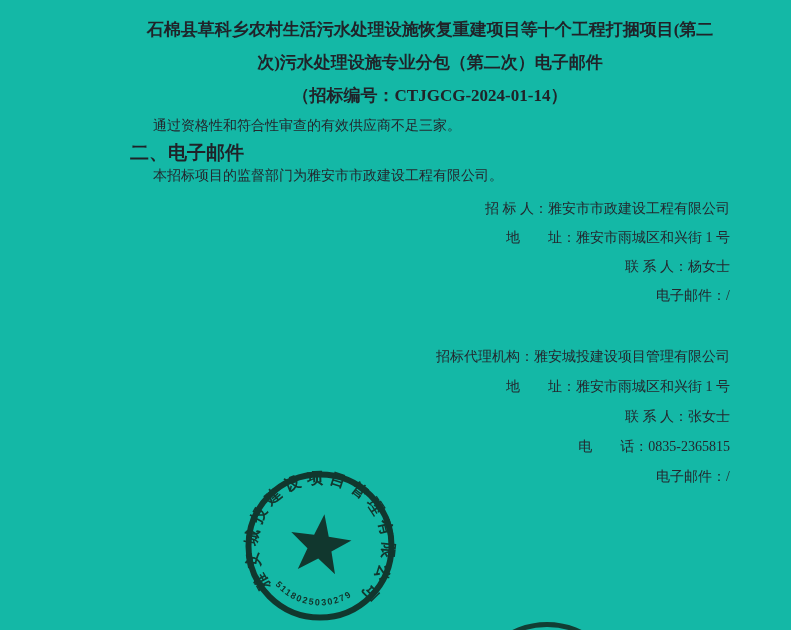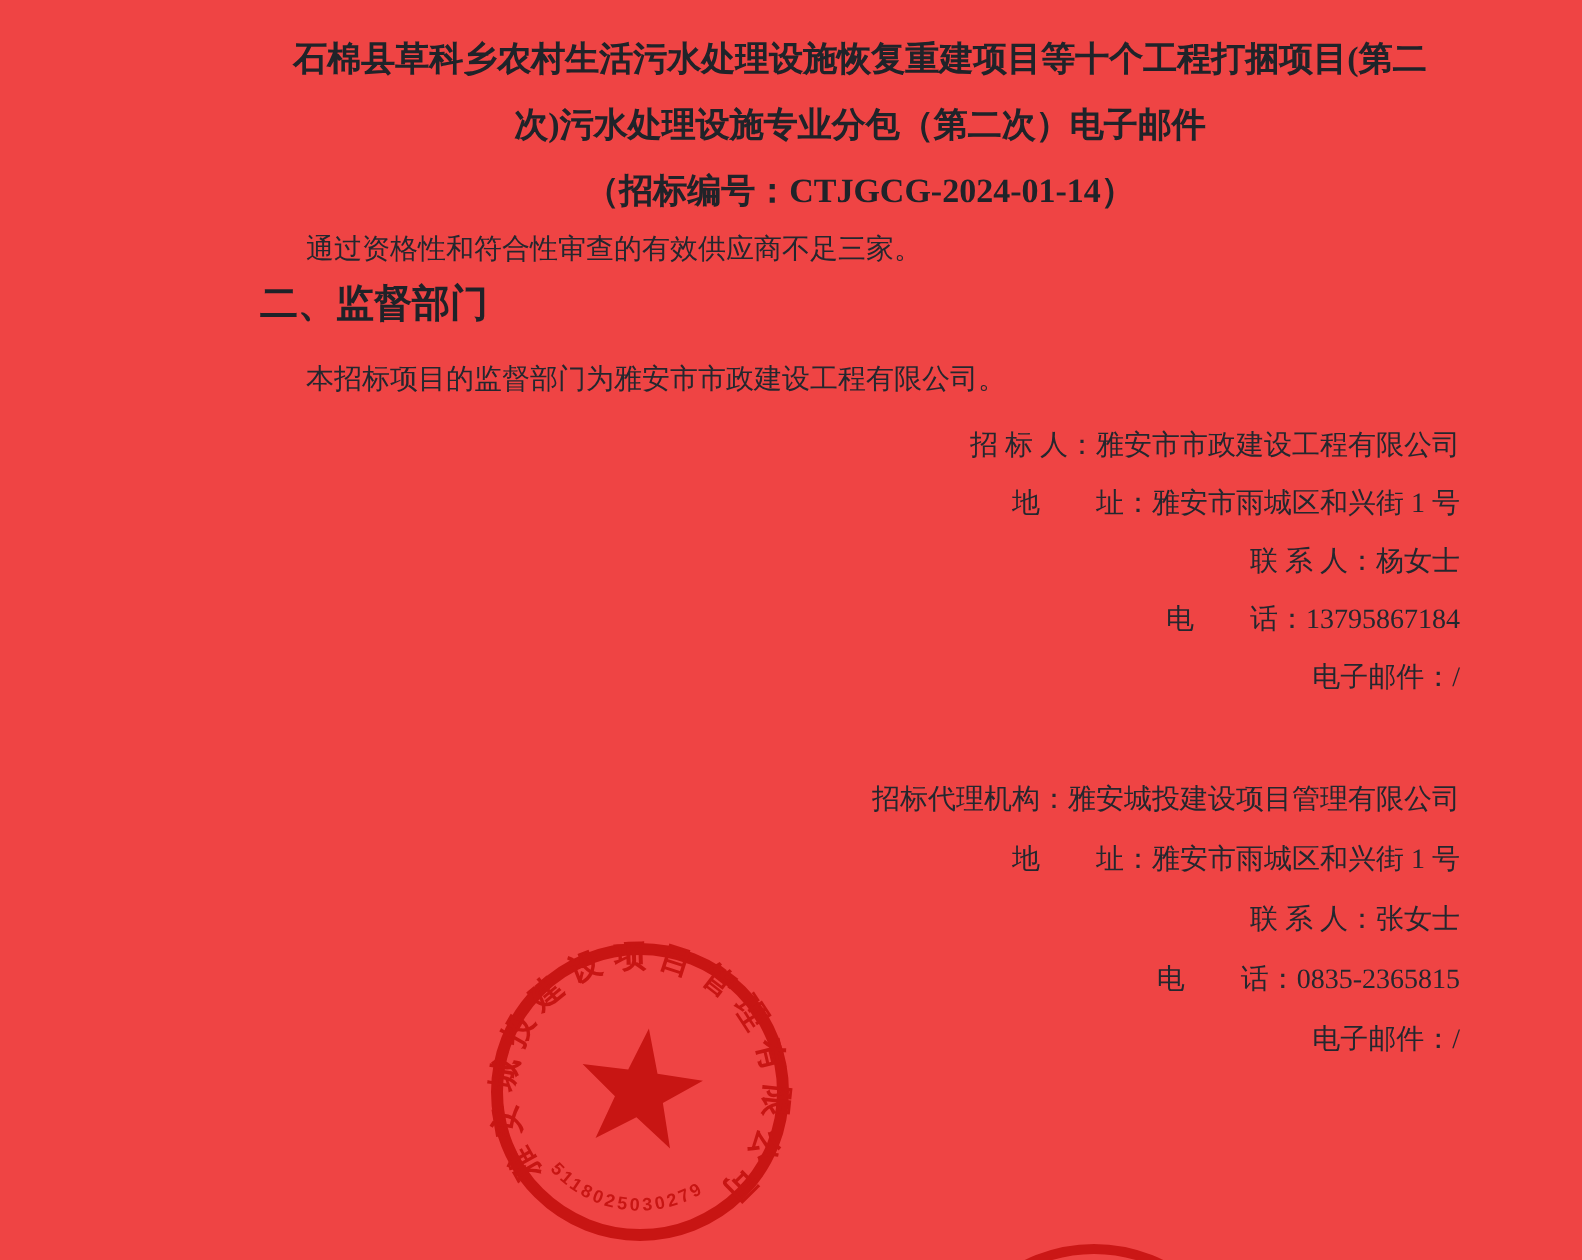--- a/index.html
+++ b/index.html
@@ -1,20 +1,20 @@
 <!DOCTYPE html>
 <html><head>
 <meta charset="utf-8">
 <style>
   html,body { margin:0; padding:0; }
   .page {
     position: relative;
     width: 791px;
     height: 630px;
-    background: #ef4444;
+    background: #14b8a6;
     overflow: hidden;
     font-family: "Liberation Serif", serif;
     color: #24272e;
   }
   .doc {
     width: 600px;
     margin-left: 130px;
   }
   .title-block {
     padding-top: 13px;
@@ -33,21 +33,21 @@
   }
   .h1 { margin-top: 36px; }
   .h2 { margin-top: 4px; }
   .h3 { margin-top: 8px; }
   .para {
     margin: 4px 0 0 0;
     padding-left: 23px;
     font-size: 14px;
     line-height: 20px;
   }
-  .p2 { margin-top: 15px; }
+  .p2 { margin-top: 0; }
   .contact-block {
     margin-top: 8px;
     padding-left: 23px;
     font-size: 14px;
   }
   .contact-block .row { line-height: 29px; white-space: pre; text-align: right; }
   .agency-block { margin-top: 32px; }
   .agency-block .row { line-height: 30px; }
   .stamp {
     position: absolute;
@@ -87,29 +87,28 @@
   <div class="doc">
 
     <div class="title-block">
       <div class="title-line">石棉县草科乡农村生活污水处理设施恢复重建项目等十个工程打捆项目(第二</div>
       <div class="title-line">次)污水处理设施专业分包（第二次）电子邮件</div>
       <div class="title-line">（招标编号：CTJGCG-2024-01-14）</div>
     </div>
 
     <p class="para">通过资格性和符合性审查的有效供应商不足三家。</p>
 
-    <div class="sec-heading h2">二、监督部门</div>
+    <div class="sec-heading h2">二、电子邮件</div>
     <p class="para p2">本招标项目的监督部门为雅安市市政建设工程有限公司。</p>
 
 
     <div class="contact-block">
       <div class="row"><span>招 标 人：</span><span>雅安市市政建设工程有限公司</span></div>
       <div class="row"><span>地　　址：</span><span>雅安市雨城区和兴街 1 号</span></div>
       <div class="row"><span>联 系 人：</span><span>杨女士</span></div>
-      <div class="row"><span>电　　话：</span><span>13795867184</span></div>
       <div class="row"><span>电子邮件：</span><span>/</span></div>
     </div>
 
     <div class="contact-block agency-block">
       <div class="row"><span>招标代理机构：</span><span>雅安城投建设项目管理有限公司</span></div>
       <div class="row"><span>地　　址：</span><span>雅安市雨城区和兴街 1 号</span></div>
       <div class="row"><span>联 系 人：</span><span>张女士</span></div>
       <div class="row"><span>电　　话：</span><span>0835-2365815</span></div>
       <div class="row"><span>电子邮件：</span><span>/</span></div>
     </div>

